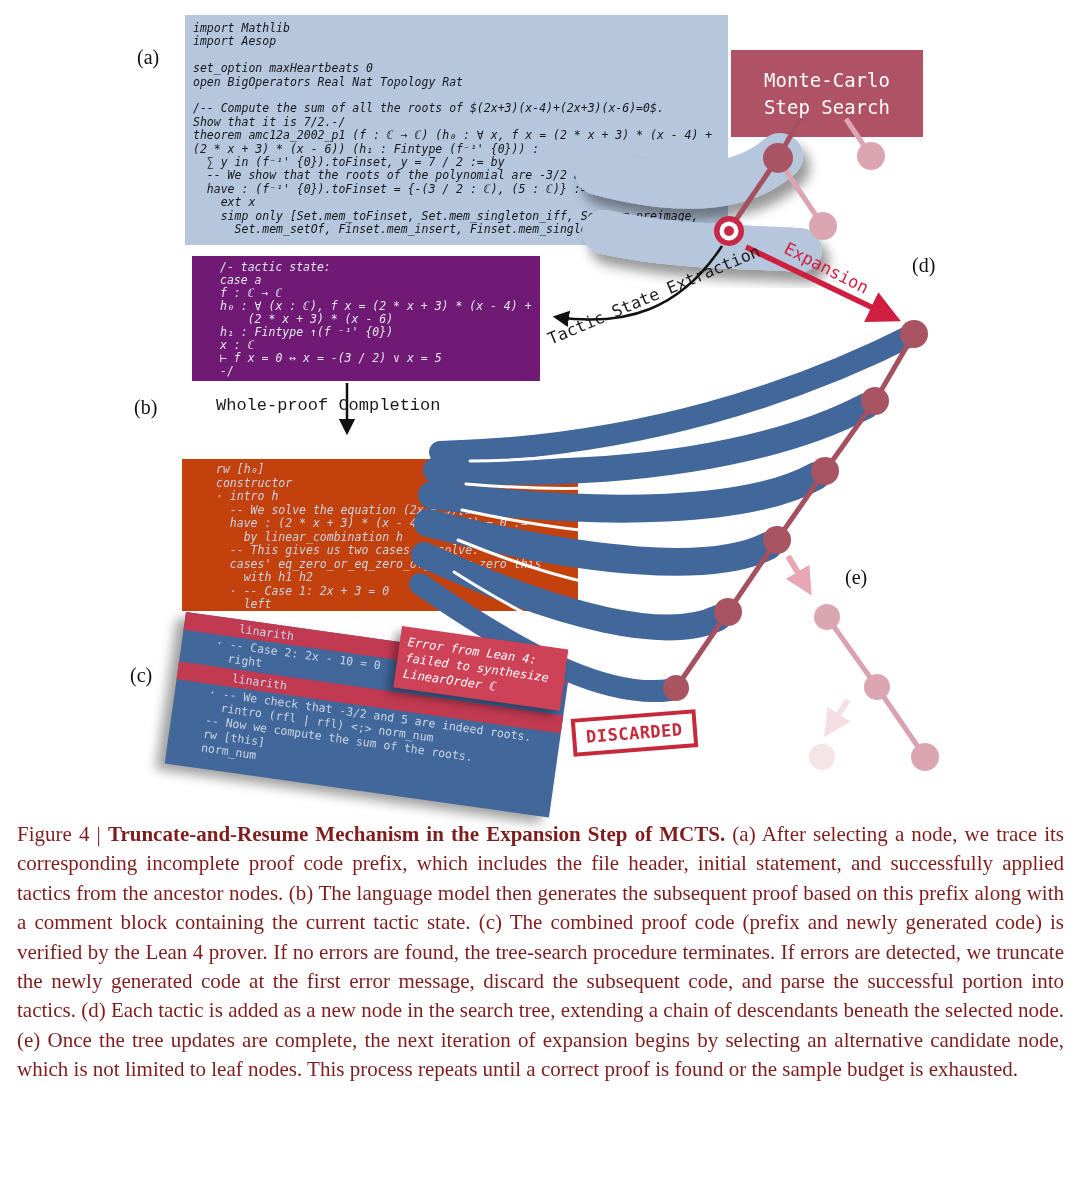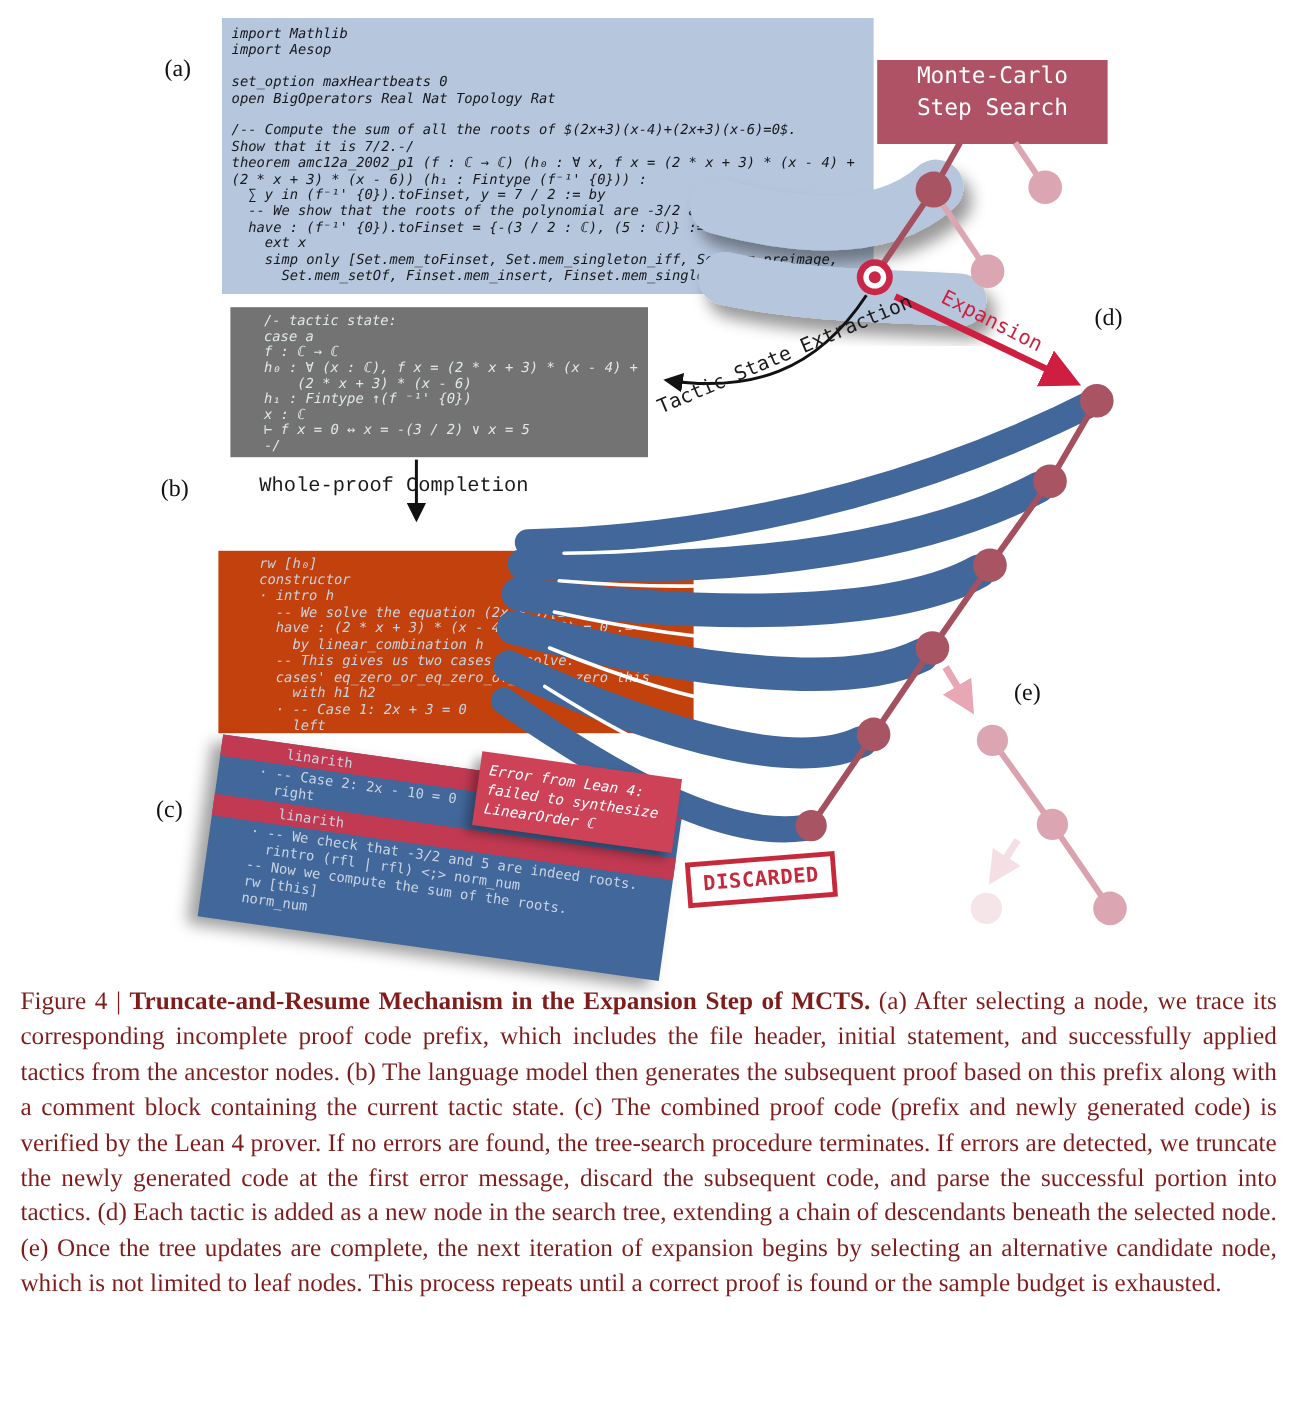--- a/index.html
+++ b/index.html
@@ -3,33 +3,33 @@
 <meta charset="utf-8">
 <style>
   html,body{margin:0;padding:0;background:#ffffff;}
   #fig{position:relative;width:1080px;height:1189px;background:#ffffff;overflow:hidden;
        font-family:"DejaVu Sans Mono","Liberation Mono",monospace;}
   .abs{position:absolute;}
   pre{margin:0;white-space:pre;font-family:"DejaVu Sans Mono","Liberation Mono",monospace;}
   .codeblock{z-index:1;font-style:italic;}
   #block-a{left:185px;top:15px;width:543px;height:230px;background:#b5c6dd;}
   #block-a pre{padding:7px 0 0 8px;font-size:11.5px;line-height:13.4px;color:#15181c;}
-  #block-state{left:192px;top:256px;width:348px;height:125px;background:#737373;}
+  #block-state{left:192px;top:256px;width:348px;height:125px;background:#701a75;}
   #block-state pre{padding:5px 0 0 28px;font-size:11.5px;line-height:13px;color:#dfe9e8;}
   #block-b{left:182px;top:459px;width:396px;height:152px;background:#c2410c;}
   #block-b pre{padding:4px 0 0 34px;font-size:11.5px;line-height:13.5px;color:#c9d4e2;}
   #block-c{left:186px;top:612px;width:388px;background:#42679a;transform:rotate(8deg);
            transform-origin:top left;box-shadow:-8px 7px 12px rgba(0,0,0,0.38);z-index:2;}
   #block-c .bar{background:#c23a52;height:18px;}
   #block-c pre{padding-left:34px;font-size:11.5px;color:#c9d4e2;}
   #block-c .bar pre{line-height:18px;}
   #block-c .sec pre{line-height:14px;padding-top:1px;padding-bottom:3px;}
   #block-c .sec2 pre{padding-bottom:14px;}
   #mcts-box{left:731px;top:50px;width:192px;height:70px;background:#b05265;color:#fff;
-            text-align:center;font-size:19px;line-height:27px;padding-top:0;z-index:1;}
+            text-align:center;font-size:19px;line-height:27px;padding-top:17px;z-index:1;}
   #error-box{left:402px;top:626px;width:168px;background:#cd4257;color:#ffffff;
              transform:rotate(8deg);transform-origin:top left;z-index:5;
              box-shadow:-5px 6px 9px rgba(0,0,0,0.35);}
   #error-box pre{padding:7px 8px;font-size:12px;line-height:16px;font-style:italic;}
   #discarded{left:572px;top:714px;border:4px solid #c7293c;color:#c7293c;background:#fff;
              font-weight:bold;font-size:17px;letter-spacing:0.5px;padding:5px 10px;
              transform:rotate(-4.5deg);z-index:5;}
   .panel-label{font-family:"Liberation Serif","DejaVu Serif",serif;font-size:20px;color:#111;z-index:6;}
   .anno{z-index:6;color:#1a1a1a;font-size:16.5px;}
   #anno-extract{left:545px;top:331px;transform:rotate(-23deg);transform-origin:left top;}

